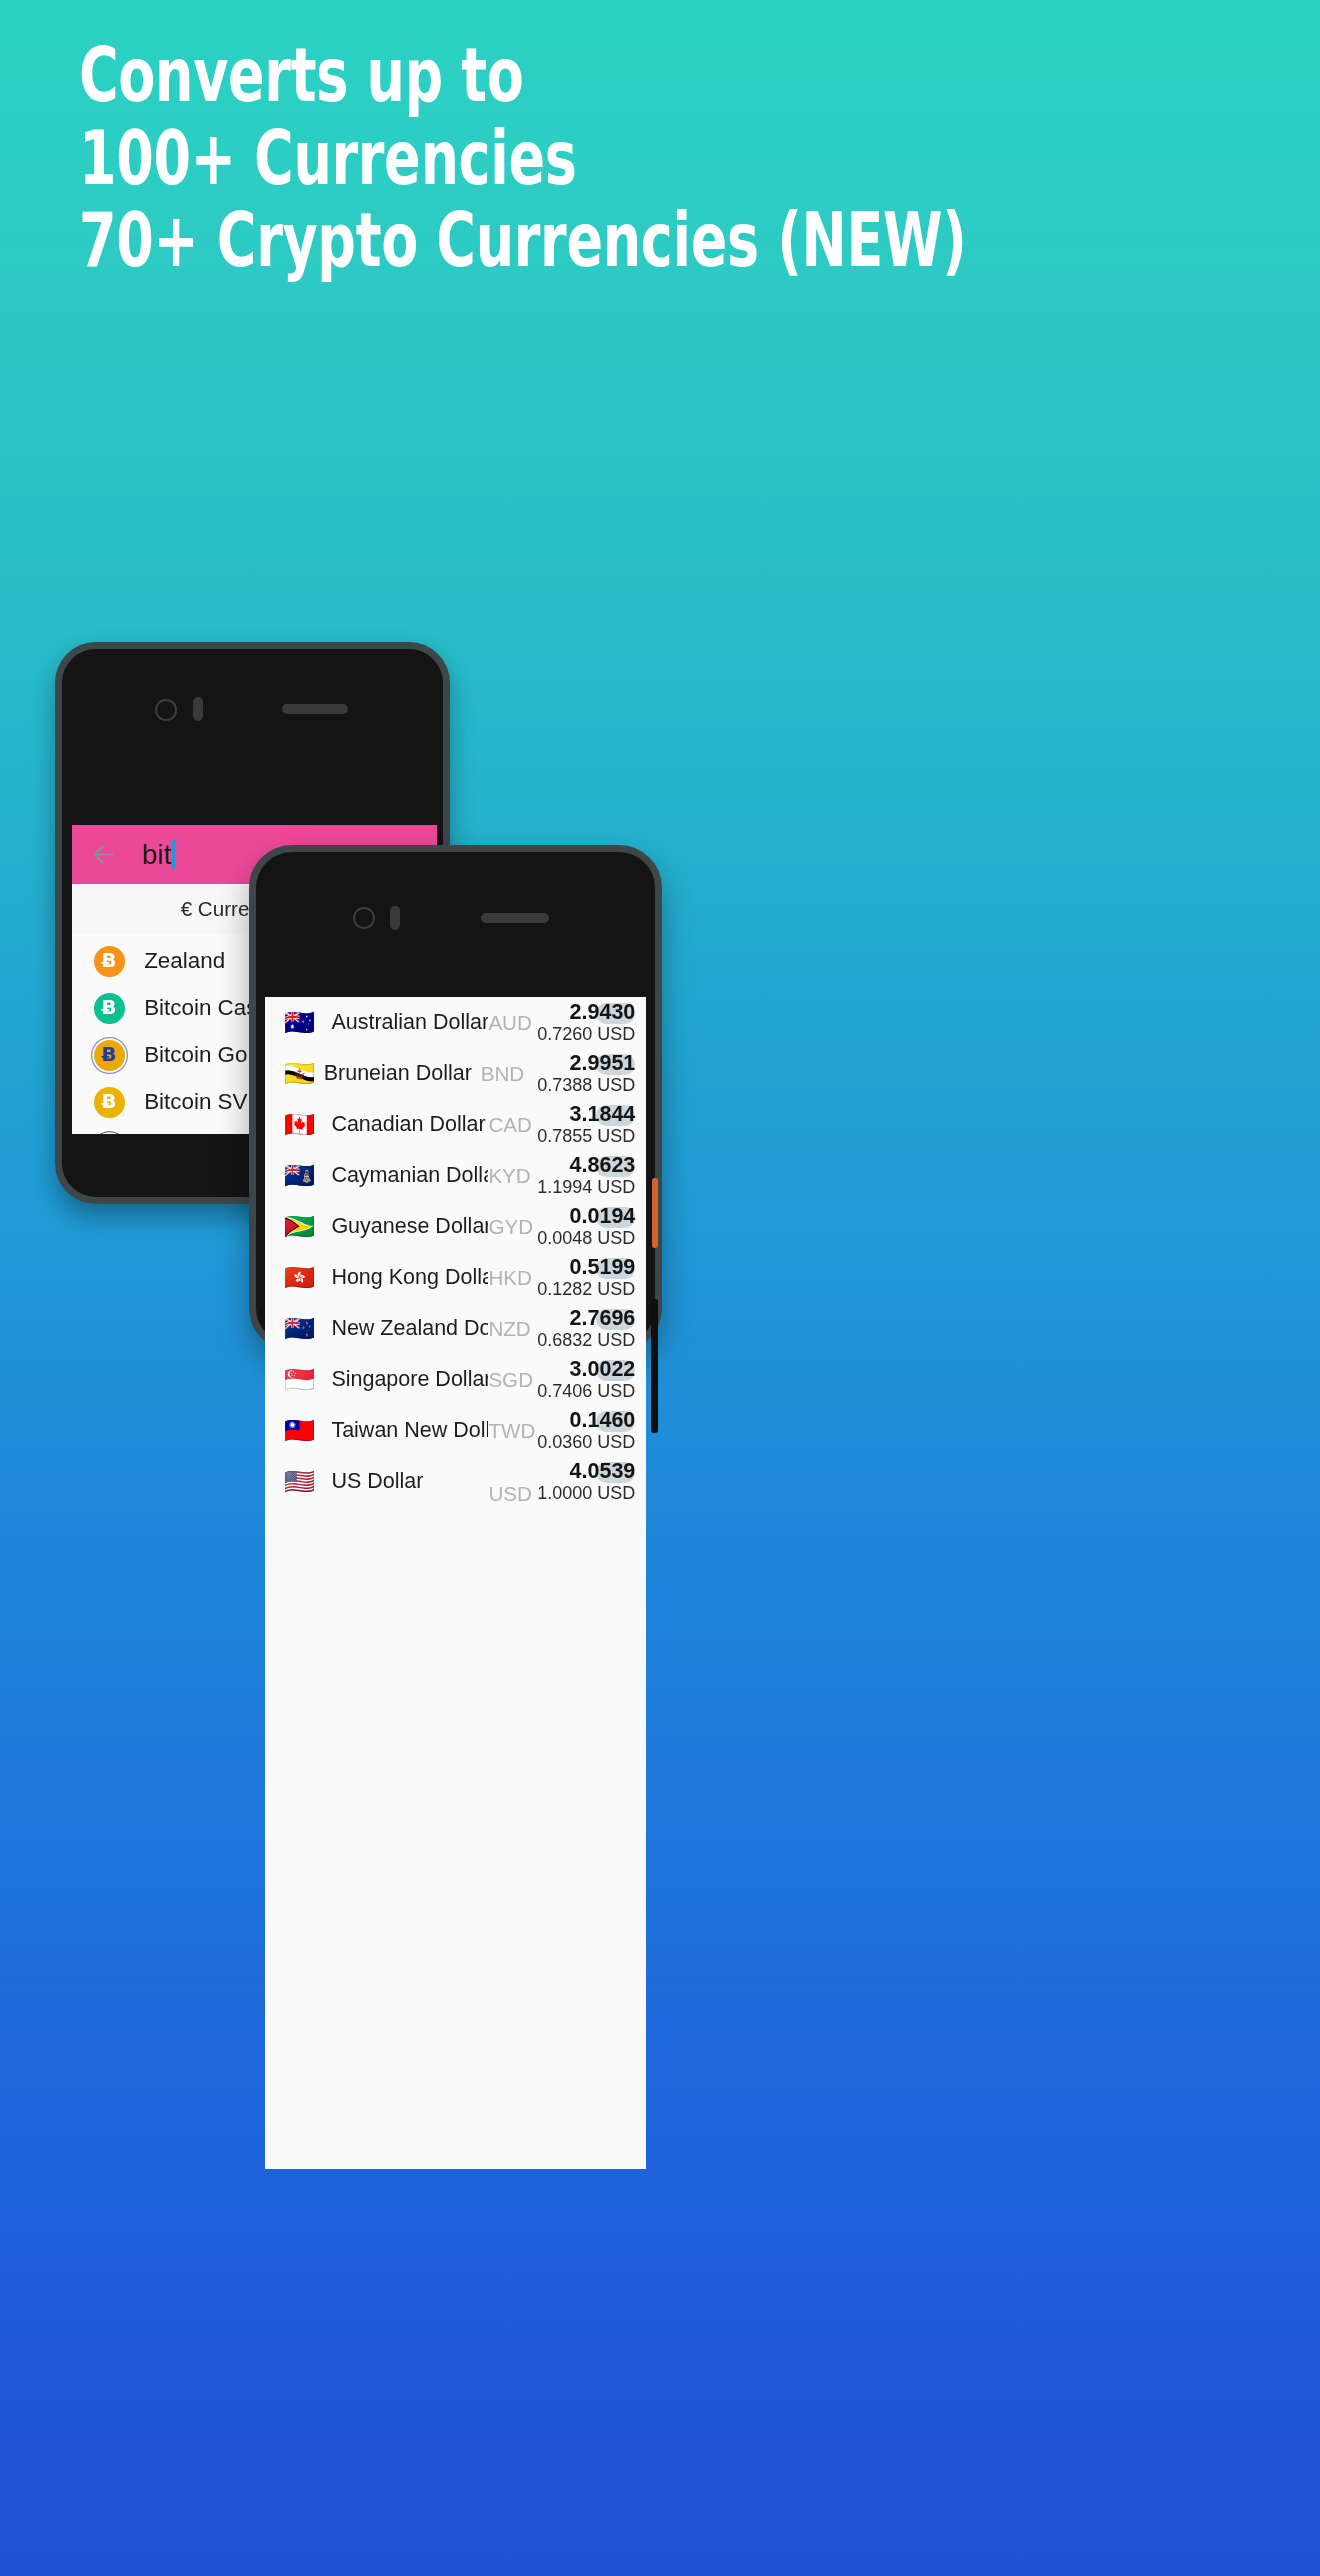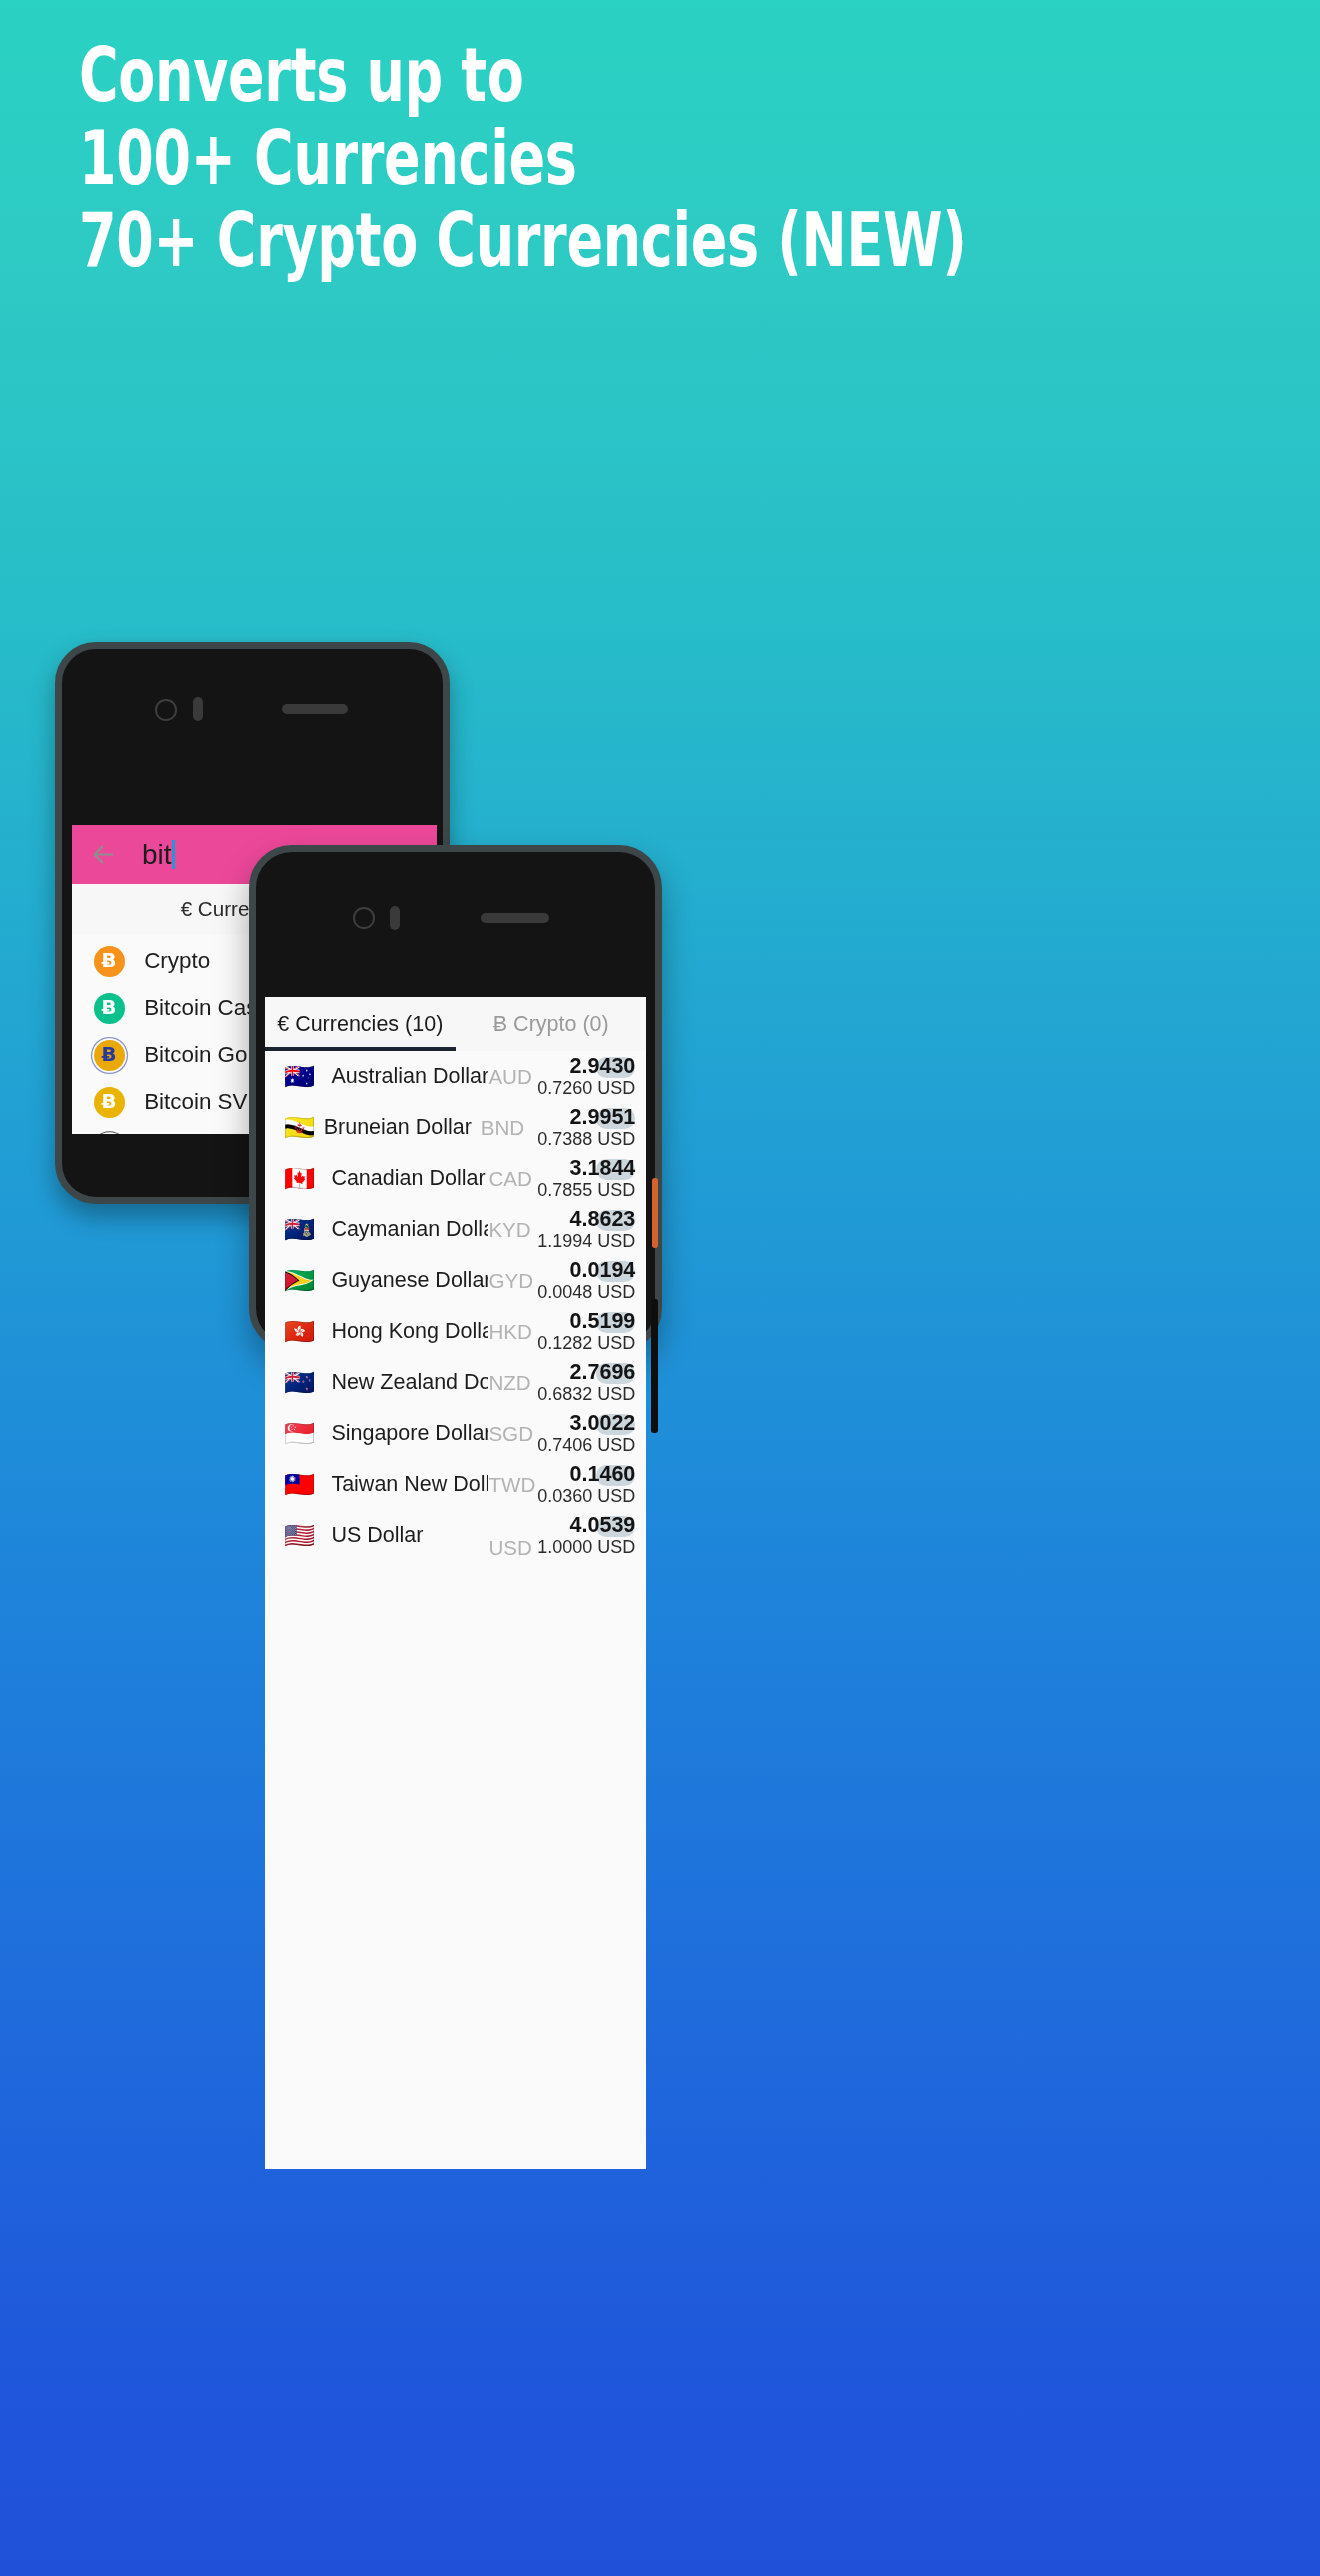--- a/index.html
+++ b/index.html
@@ -101,21 +101,21 @@
         <span class="caret" style="height:29.5px;margin-left:0.9px;background:#2196d8;"></span>
       </div>
       <div class="tabs" style="height: 50px;">
         <div class="tab">
           <span class="tab-label" style="font-size:20.6px;color:#2b2b2b;">€ Currencies (0)</span>
         </div>
       </div>
       <div class="list" style="padding-top:3.6px;">
         <div class="crow" style="height:47px;padding:0 12.5px 0 21.5px;">
           <span class="coin" style="width:31px;height:31px;font-size:19.7px;line-height:1;background:#f7931a;color:#ffffff;">Ƀ</span>
-          <span class="coin-label" style="font-size:22.4px;margin-left:19.7px;">Crypto</span>
+          <span class="coin-label" style="font-size:22.4px;margin-left:19.7px;">Zealand</span>
         </div>
         <div class="crow" style="height:47px;padding:0 12.5px 0 21.5px;">
           <span class="coin" style="width:31px;height:31px;font-size:19.7px;line-height:1;background:#0ac18e;color:#ffffff;">Ƀ</span>
           <span class="coin-label" style="font-size:22.4px;margin-left:19.7px;">Bitcoin Cash</span>
         </div>
         <div class="crow" style="height:47px;padding:0 12.5px 0 21.5px;">
           <span class="coin" style="width:31px;height:31px;font-size:19.7px;line-height:1;background:#eba809;color:#273a9b;box-shadow:0 0 0 1.8px #fff,0 0 0 3.1px #8b93c4;">Ƀ</span>
           <span class="coin-label" style="font-size:22.4px;margin-left:19.7px;">Bitcoin Gold</span>
         </div>
         <div class="crow" style="height:47px;padding:0 12.5px 0 21.5px;">
@@ -129,28 +129,20 @@
       </div>
     </div>
     <div style="position: absolute; left: 249px; top: 845px; width: 413px; height: 506px; background: rgb(20, 20, 20); border: 7.2px solid rgb(61, 71, 74); border-radius: 43px; box-shadow: rgba(0, 0, 0, 0.32) 0px 16px 32px;">
       <div class="side-btn" style="right:-2.7px;top:326px;width:5.4px;height:70px;background:#d4622f;"></div>
       <div class="side-btn" style="right:-2.7px;top:447px;width:6.3px;height:134px;background:#0e0e0e;"></div>
       <div class="cam-circle" style="left:97px;top:55px;"></div>
       <div class="cam-pill" style="left:134px;top:54px;"></div>
       <div class="speaker" style="left:225px;top:61px;width:68px;"></div>
     </div>
     <div style="position: absolute; left: 265px; top: 997px; width: 381px; height: 1172px; background: rgb(250, 250, 250); overflow: hidden;">
-      <div class="tabs" style="height: 54px;">
-        <div class="tab active">
-          <span class="tab-label" style="font-size:21.5px;">€ Currencies (10)</span>
-        </div>
-        <div class="tab">
-          <span class="tab-label" style="font-size:21.5px;">Ƀ Crypto (0)</span>
-        </div>
-      </div>
       <div class="list">
         <div class="row" style="height:51px;padding:0 10.7px 0 19.7px;">
           <span class="flag" style="font-size:25px;width:36px;">🇦🇺</span>
           <span class="cname" style="font-size:21.5px;margin-left:10.7px;width:157px;">Australian Dollar</span>
           <span class="ccode" style="font-size:20.6px;">AUD</span>
           <div class="rates">
             <div class="rate-pill" style="right:0;top:2.7px;width:39px;height:20.6px;background:#ccd6dd;"></div>
             <div class="rate-main" style="font-size:21.5px;line-height:23px;">2.9430</div>
             <div class="rate-sub" style="font-size:18px;line-height:20.6px;">0.7260 USD</div>
           </div>

